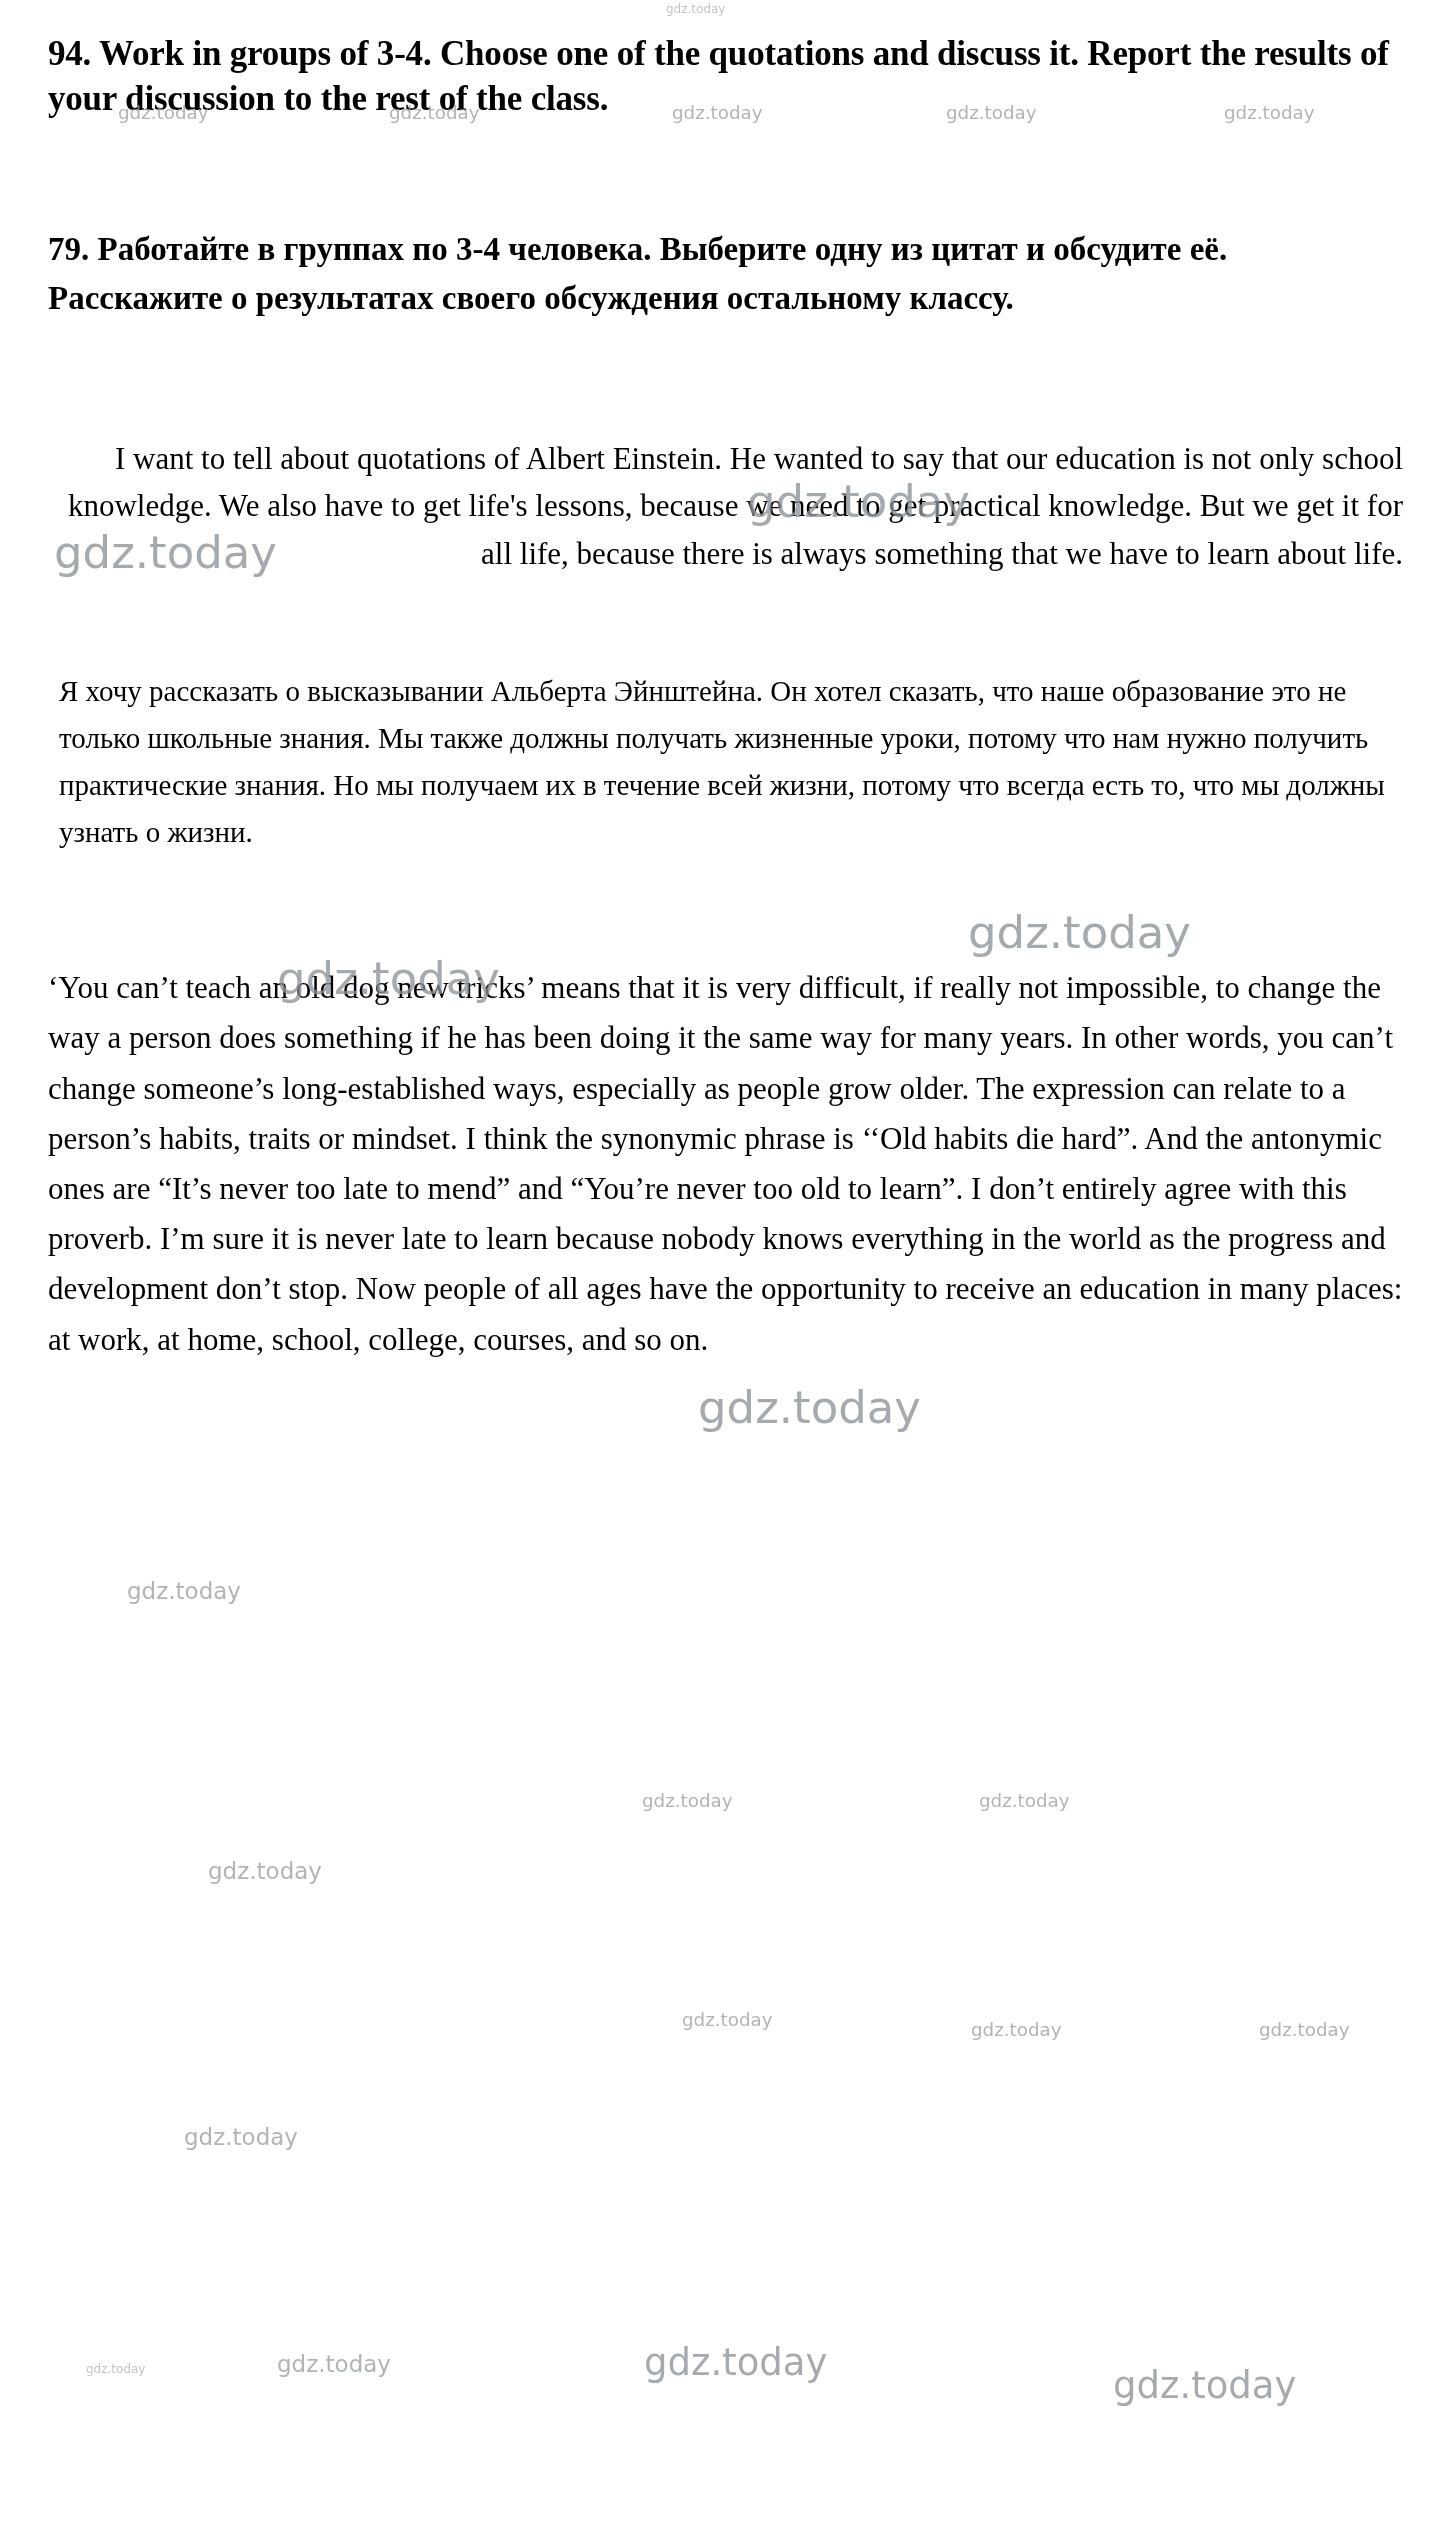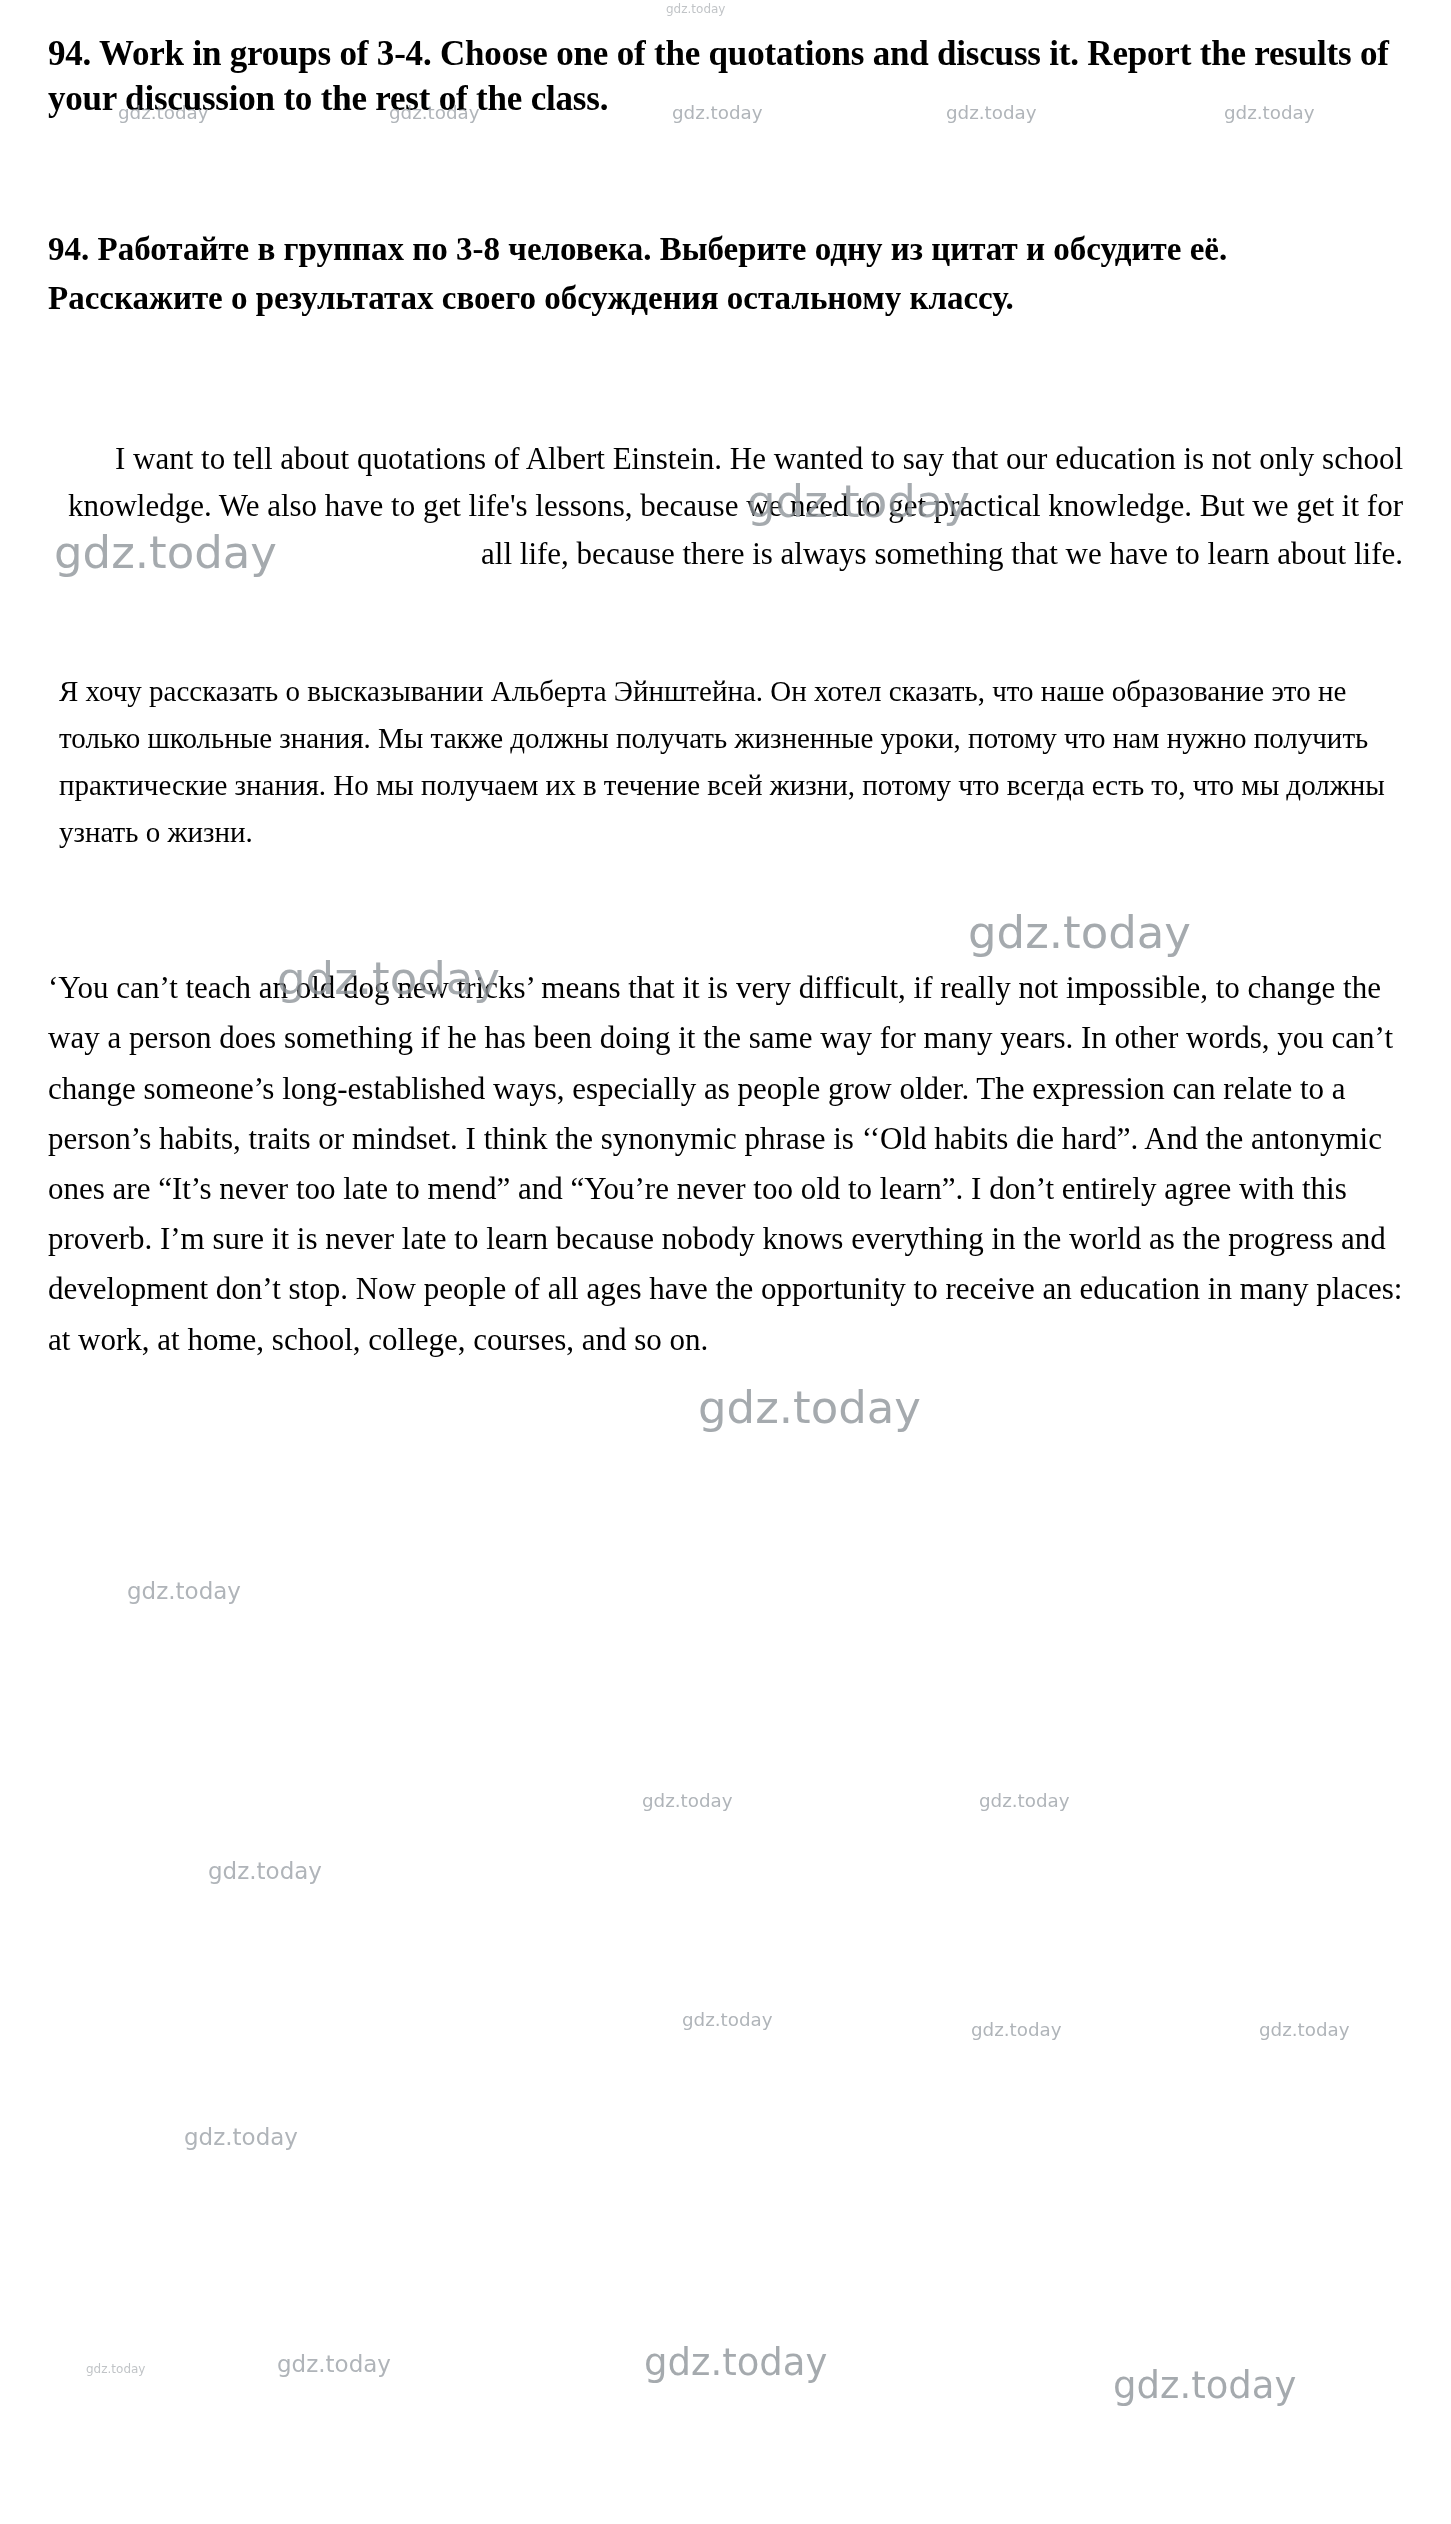--- a/index.html
+++ b/index.html
@@ -122,21 +122,21 @@
     <span class="wm wm-l" style="left:644px; top:2341px;">gdz.today</span>
     <span class="wm wm-l" style="left:1113px; top:2364px;">gdz.today</span>
   </div>
 
   <div class="content">
 
     <p class="task-title">94. Work in groups of 3-4. Choose one of the quotations and discuss it. Report the results of your discussion to the rest of the class.</p>
 
     <div class="gap-1"></div>
 
-    <p class="task-title-ru">94. Работайте в группах по 3-8 человека. Выберите одну из цитат и обсудите её. Расскажите о результатах своего обсуждения остальному классу.</p>
+    <p class="task-title-ru">79. Работайте в группах по 3-4 человека. Выберите одну из цитат и обсудите её. Расскажите о результатах своего обсуждения остальному классу.</p>
 
     <div class="gap-2"></div>
 
     <p class="body-par">I want to tell about quotations of Albert Einstein. He wanted to say that our education is not only school knowledge. We also have to get life's lessons, because we need to get practical knowledge. But we get it for all life, because there is always something that we have to learn about life.</p>
 
     <div class="gap-3"></div>
 
     <p class="body-par-ru">Я хочу рассказать о высказывании Альберта Эйнштейна. Он хотел сказать, что наше образование это не только школьные знания. Мы также должны получать жизненные уроки, потому что нам нужно получить практические знания. Но мы получаем их в течение всей жизни, потому что всегда есть то, что мы должны узнать о жизни.</p>
 
     <div class="gap-4"></div>

